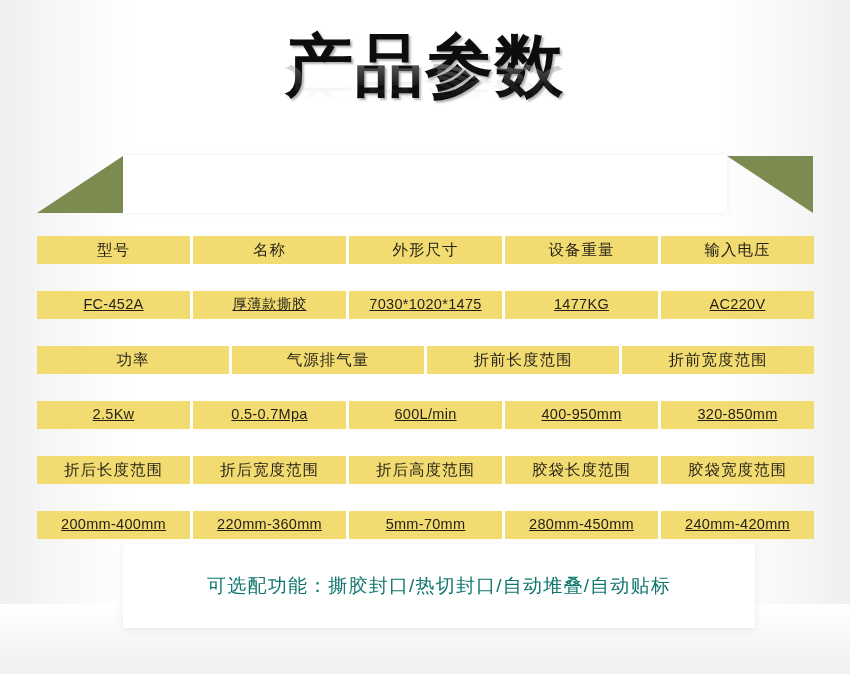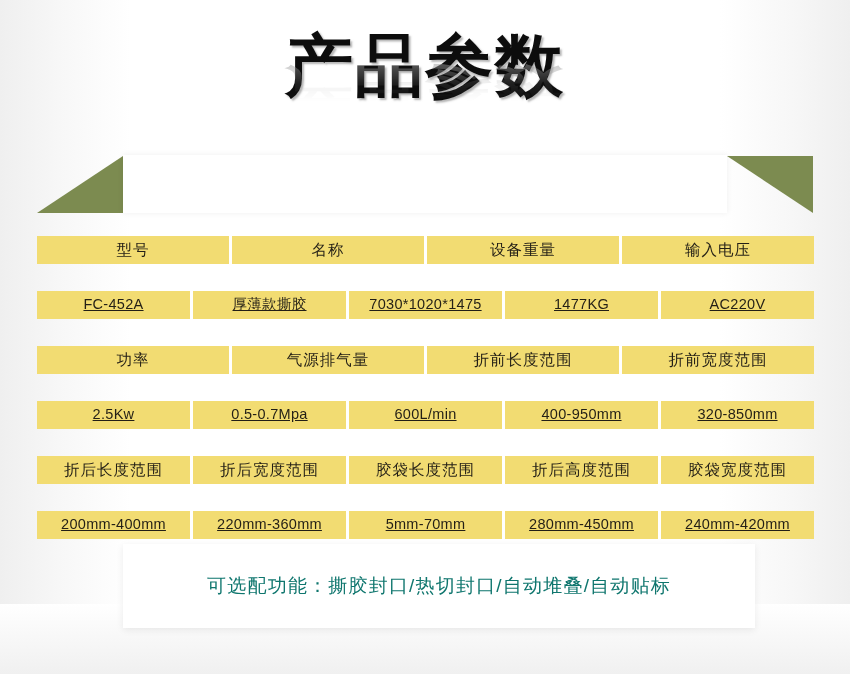--- a/index.html
+++ b/index.html
@@ -179,20 +179,21 @@
 
   <div class="ribbon-tail ribbon-tail-left"></div>
   <div class="ribbon-tail ribbon-tail-right"></div>
   <div class="ribbon-band"></div>
 
   <div class="spec-table">
 
     <div class="spec-row">
       <div class="spec-cell label">型号</div>
       <div class="spec-cell label">名称</div>
+      <div class="spec-cell label">外形尺寸</div>
       <div class="spec-cell label">设备重量</div>
       <div class="spec-cell label">输入电压</div>
     </div>
 
     <div class="spec-row">
       <div class="spec-cell value">FC-452A</div>
       <div class="spec-cell value">厚薄款撕胶</div>
       <div class="spec-cell value">7030*1020*1475</div>
       <div class="spec-cell value">1477KG</div>
       <div class="spec-cell value">AC220V</div>
@@ -209,22 +210,22 @@
       <div class="spec-cell value">2.5Kw</div>
       <div class="spec-cell value">0.5-0.7Mpa</div>
       <div class="spec-cell value">600L/min</div>
       <div class="spec-cell value">400-950mm</div>
       <div class="spec-cell value">320-850mm</div>
     </div>
 
     <div class="spec-row">
       <div class="spec-cell label">折后长度范围</div>
       <div class="spec-cell label">折后宽度范围</div>
+      <div class="spec-cell label">折后高度范围</div>
       <div class="spec-cell label">胶袋长度范围</div>
-      <div class="spec-cell label">折后高度范围</div>
       <div class="spec-cell label">胶袋宽度范围</div>
     </div>
 
     <div class="spec-row">
       <div class="spec-cell value">200mm-400mm</div>
       <div class="spec-cell value">220mm-360mm</div>
       <div class="spec-cell value">5mm-70mm</div>
       <div class="spec-cell value">280mm-450mm</div>
       <div class="spec-cell value">240mm-420mm</div>
     </div>

